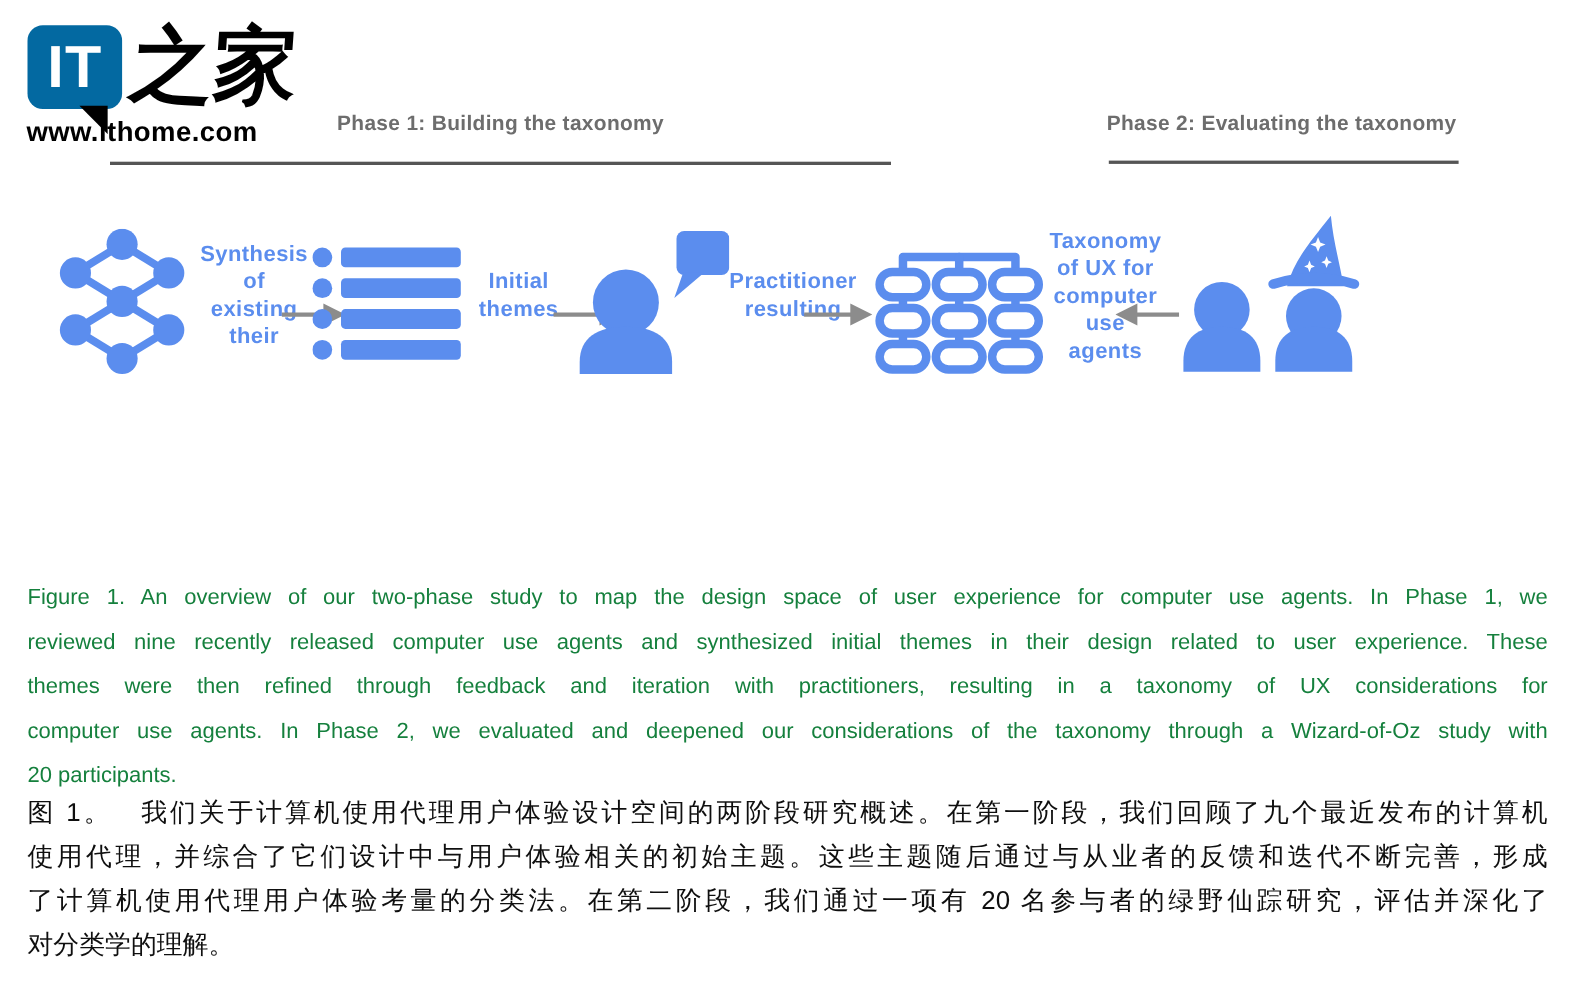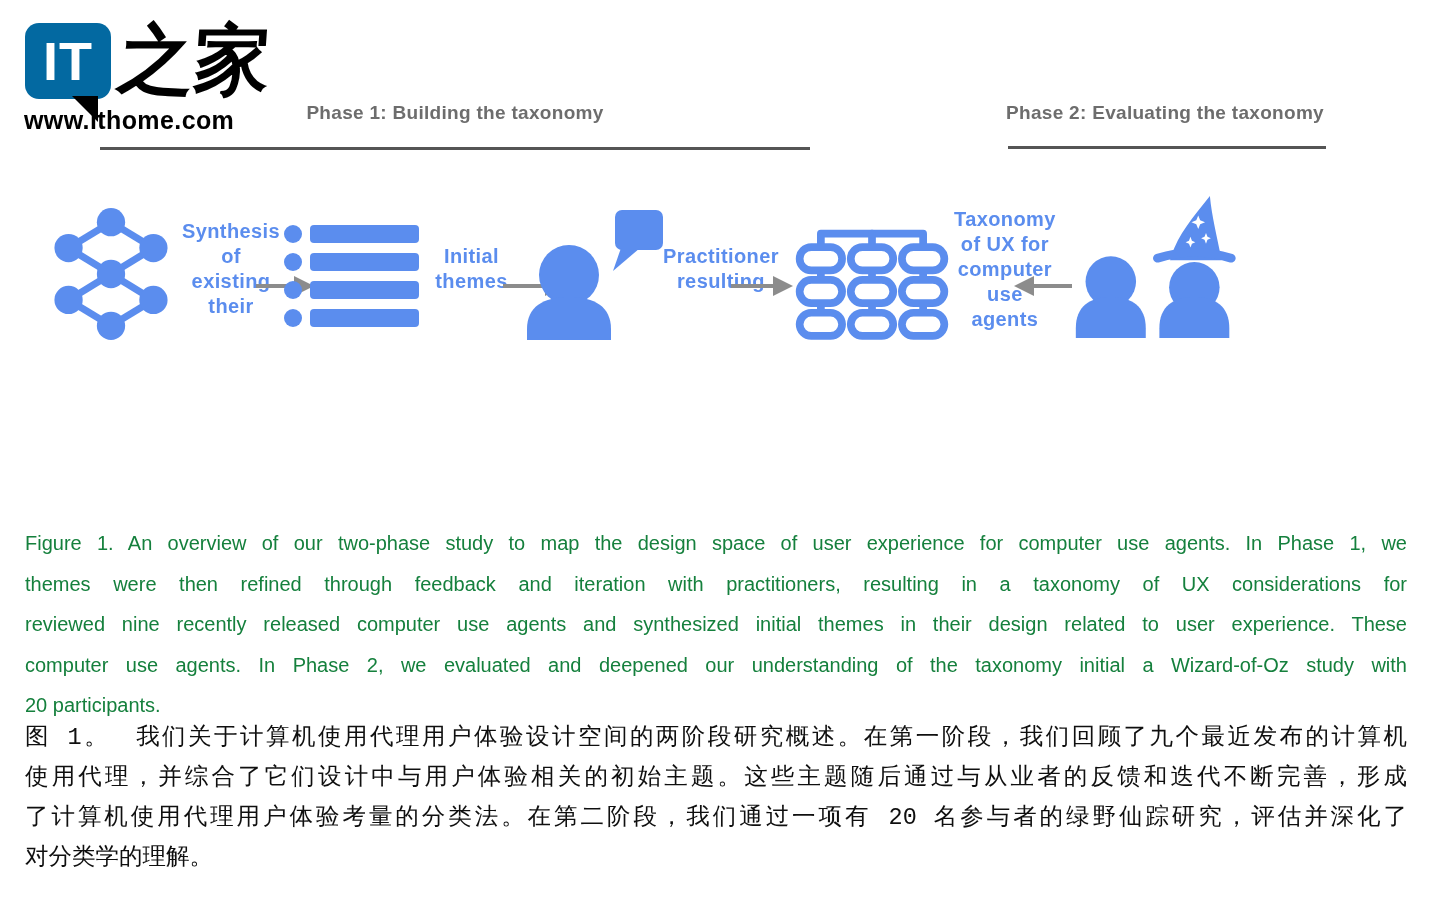--- a/index.html
+++ b/index.html
@@ -71,21 +71,21 @@
   .caption-en {
     position: absolute; left: 25px; top: 523px; width: 1382px;
     color: #15803d; font-size: 20px; line-height: 40.5px;
   }
   .caption-en .cap-line { text-align: justify; text-align-last: justify; }
   .caption-en .cap-line.last { text-align-last: left; }
 
   .caption-zh {
     position: absolute; left: 25px; top: 718px; width: 1382px;
     color: #0f0f0f; font-size: 23.5px; line-height: 40px;
-    font-family: Liberation Mono, monospace;
+    font-family: Liberation Sans, sans-serif;
   }
   .caption-zh .cap-line { text-align: justify; text-align-last: justify; }
   .caption-zh .cap-line.last { text-align-last: left; }
 </style>
 </head>
 <body>
 
 <div class="page">
 
   <div>
@@ -235,23 +235,23 @@
           <polygon points="132,24 134,29 139,31 134,33 132,38 130,33 125,31 130,29"></polygon>
           <polygon points="140,42 141.5,46 145,47.5 141.5,49 140,53 138.5,49 135,47.5 138.5,46"></polygon>
           <polygon points="124,46 125.5,50 129,51.5 125.5,53 124,57 122.5,53 119,51.5 122.5,50"></polygon>
         </g>
       </svg>
     </div>
   </div>
 
   <div class="caption-en">
     <div class="cap-line">Figure 1. An overview of our two-phase study to map the design space of user experience for computer use agents. In Phase 1, we</div>
+    <div class="cap-line">reviewed nine recently released computer use agents and synthesized initial themes in their design related to user experience. These</div>
     <div class="cap-line">themes were then refined through feedback and iteration with practitioners, resulting in a taxonomy of UX considerations for</div>
-    <div class="cap-line">reviewed nine recently released computer use agents and synthesized initial themes in their design related to user experience. These</div>
-    <div class="cap-line">computer use agents. In Phase 2, we evaluated and deepened our understanding of the taxonomy initial a Wizard-of-Oz study with</div>
+    <div class="cap-line">computer use agents. In Phase 2, we evaluated and deepened our considerations of the taxonomy through a Wizard-of-Oz study with</div>
     <div class="cap-line last">20 participants.</div>
   </div>
 
   <div class="caption-zh">
     <div class="cap-line">图 1。　我们关于计算机使用代理用户体验设计空间的两阶段研究概述。在第一阶段，我们回顾了九个最近发布的计算机</div>
     <div class="cap-line">使用代理，并综合了它们设计中与用户体验相关的初始主题。这些主题随后通过与从业者的反馈和迭代不断完善，形成</div>
     <div class="cap-line">了计算机使用代理用户体验考量的分类法。在第二阶段，我们通过一项有 20 名参与者的绿野仙踪研究，评估并深化了</div>
     <div class="cap-line last">对分类学的理解。</div>
   </div>
 

